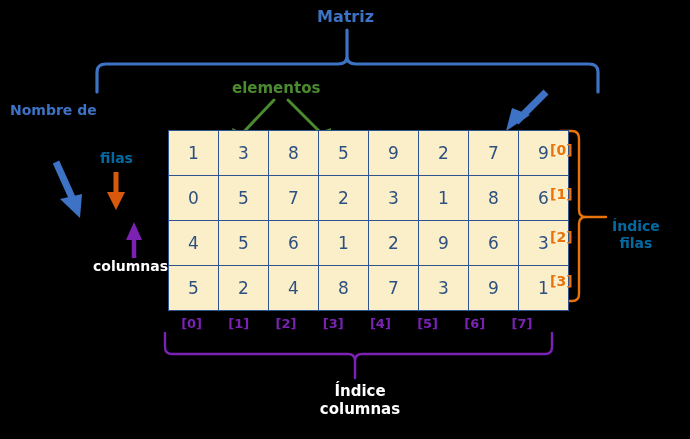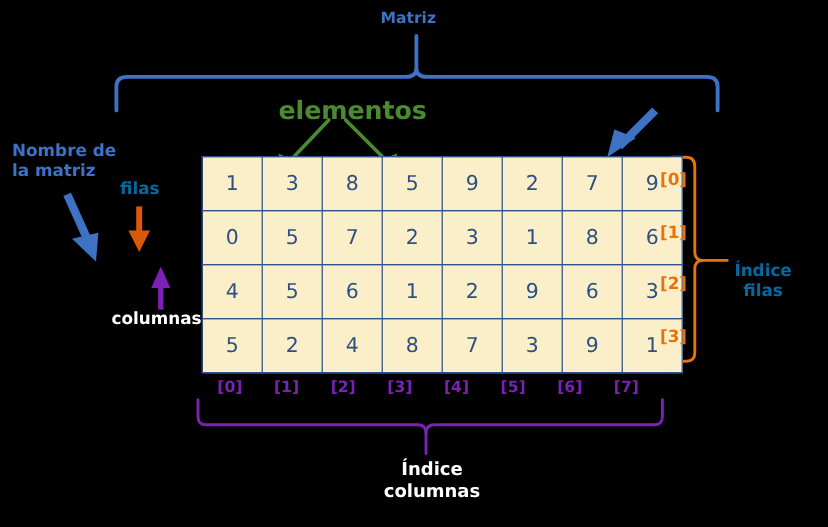--- a/index.html
+++ b/index.html
@@ -27,23 +27,23 @@
     font-family:"DejaVu Sans","Liberation Sans",sans-serif;
   }
 
   
   .lbl{position:absolute;white-space:nowrap;font-weight:bold;line-height:1.18;}
   .blue{color:#3D72C4;}
   .green{color:#4B8B30;}
   .orange{color:#0369a1;}
   .purple{color:#ffffff;}
 
-  #t-matriz{left:317px;top:8px;font-size:13px;}
-  #t-elementos{left:232px;top:80px;font-size:21px;}
-  #t-nombre{left:10px;top:118px;font-size:14px;text-align:left;}
+  #t-matriz{left:317px;top:8px;font-size:16px;}
+  #t-elementos{left:232px;top:80px;font-size:15px;}
+  #t-nombre{left:10px;top:102px;font-size:14px;text-align:left;}
   #t-filas{left:100px;top:150px;font-size:14px;}
   #t-columnas{left:93px;top:258px;font-size:14px;}
   #t-indice-filas{left:612px;top:218px;font-size:14px;text-align:center;}
   #t-indice-col{left:300px;top:383px;font-size:15px;width:120px;text-align:center;}
 
   .ridx{position:absolute;color:#E8720C;font-weight:bold;font-size:14px;left:550px;}
   .cidx{position:absolute;color:#7B22B5;font-weight:bold;font-size:13px;top:316px;text-align:center;width:30px;}
 </style>
 </head>
 <body>
@@ -157,21 +157,20 @@
       <div class="cidx" style="left: 459.8px;">[6]</div>
       <div class="cidx" style="left: 507px;">[7]</div>
     </div>
 
   <div class="lbl blue" id="t-matriz">Matriz</div>
 
   <div class="lbl green" id="t-elementos">elementos</div>
 
   <div class="lbl blue" id="t-nombre">
     <div>Nombre de</div>
-    <div>la matriz</div>
   </div>
 
   <div class="lbl orange" id="t-filas">filas</div>
 
   <div class="lbl purple" id="t-columnas">columnas</div>
 
   <div class="lbl orange" id="t-indice-filas">
     <div>Índice</div>
     <div>filas</div>
   </div>

